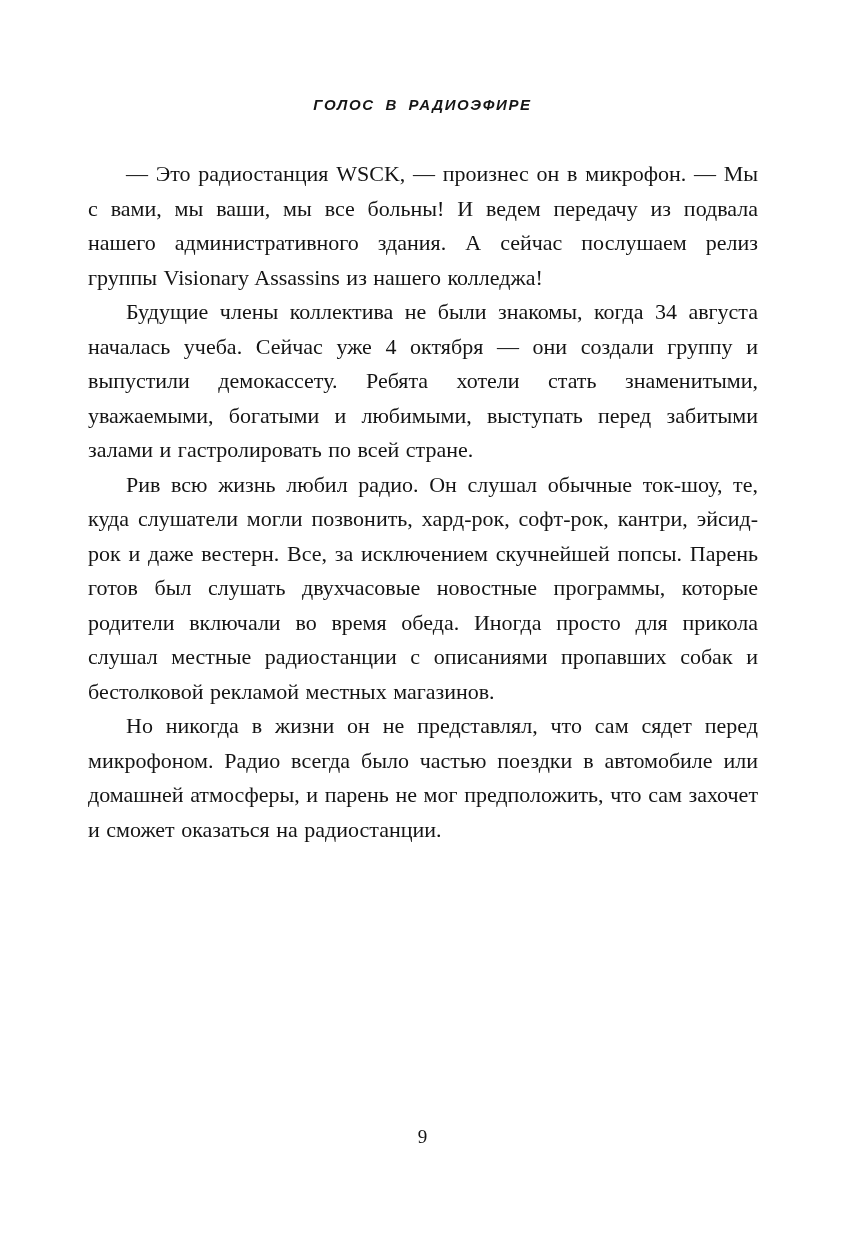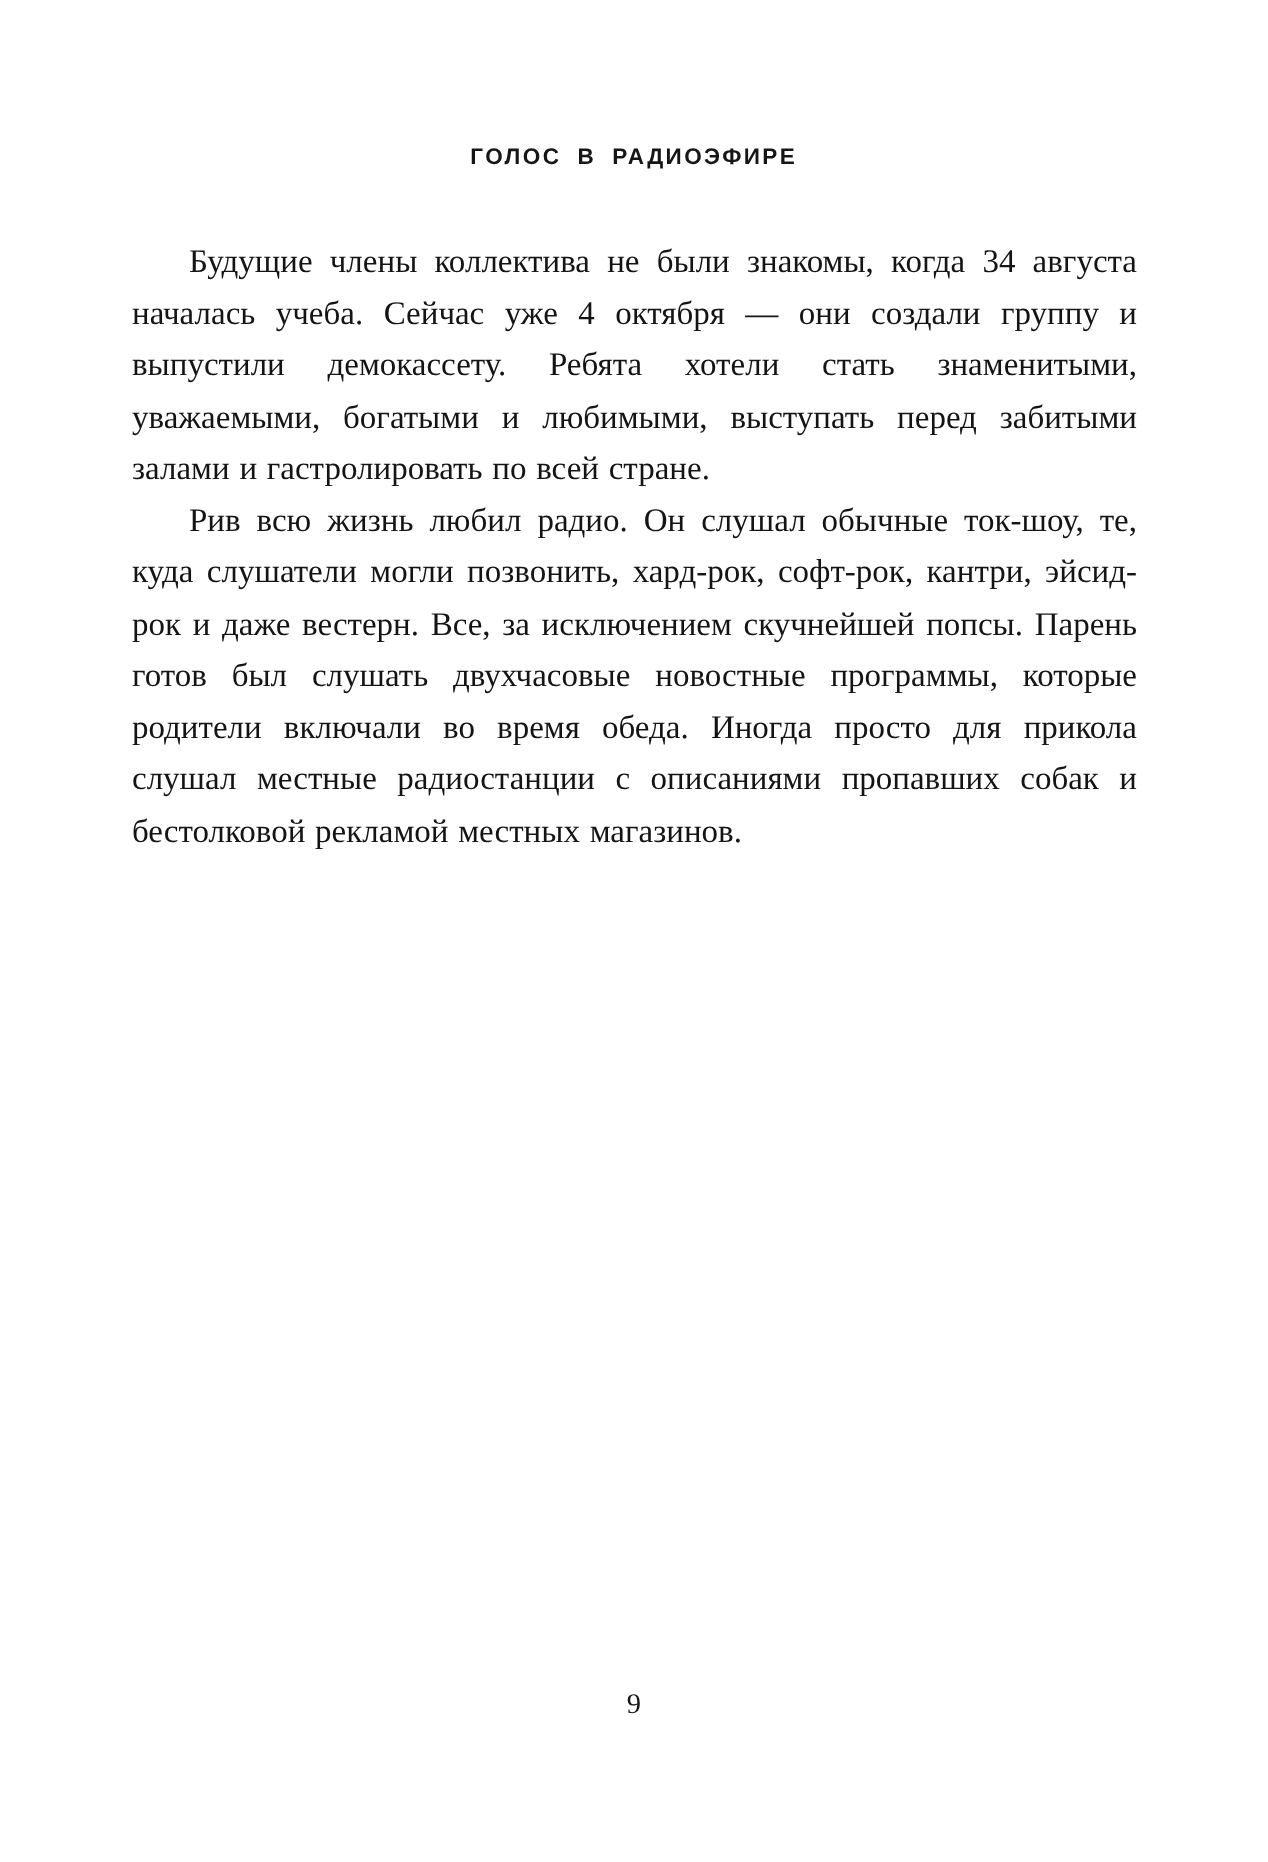--- a/index.html
+++ b/index.html
@@ -20,20 +20,21 @@
       top: 96px;
       left: 0;
       right: 0;
       text-align: center;
       font-family: "Liberation Sans", sans-serif;
       font-weight: 700;
       font-size: 15px;
       letter-spacing: 1.6px;
       word-spacing: 5px;
       color: #161616;
+      font-style: italic;
     }
     .text-block {
       position: absolute;
       top: 157px;
       left: 88px;
       width: 670px;
     }
     .text-block p {
       margin: 0;
       padding: 0;
@@ -57,17 +58,19 @@
       font-size: 19px;
       color: #141414;
     }
   </style>
 </head>
 <body>
 
 <div class="running-head">ГОЛОС В РАДИОЭФИРЕ</div>
 
 <div class="text-block">
+  <p>— Это радиостанция WSCK, — произнес он в микрофон. — Мы с вами, мы ваши, мы все больны! И ведем передачу из подвала нашего административного здания. А сейчас послушаем релиз группы Visionary Assassins из нашего колледжа!</p>
   <p>Будущие члены коллектива не были знакомы, когда 34 августа началась учеба. Сейчас уже 4 октября — они создали группу и выпустили демокассету. Ребята хотели стать знаменитыми, уважаемыми, богатыми и любимыми, выступать перед забитыми залами и гастролировать по всей стране.</p>
   <p>Рив всю жизнь любил радио. Он слушал обычные ток-шоу, те, куда слушатели могли позвонить, хард-рок, софт-рок, кантри, эйсид-рок и даже вестерн. Все, за исключением скучнейшей попсы. Парень готов был слушать двухчасовые новостные программы, которые родители включали во время обеда. Иногда просто для прикола слушал местные радиостанции с описаниями пропавших собак и бестолковой рекламой местных магазинов.</p>
+  <p>Но никогда в жизни он не представлял, что сам сядет перед микрофоном. Радио всегда было частью поездки в автомобиле или домашней атмосферы, и парень не мог предположить, что сам захочет и сможет оказаться на радиостанции.</p>
 </div>
 
 <div class="page-number">9</div>
 
 </body></html>

